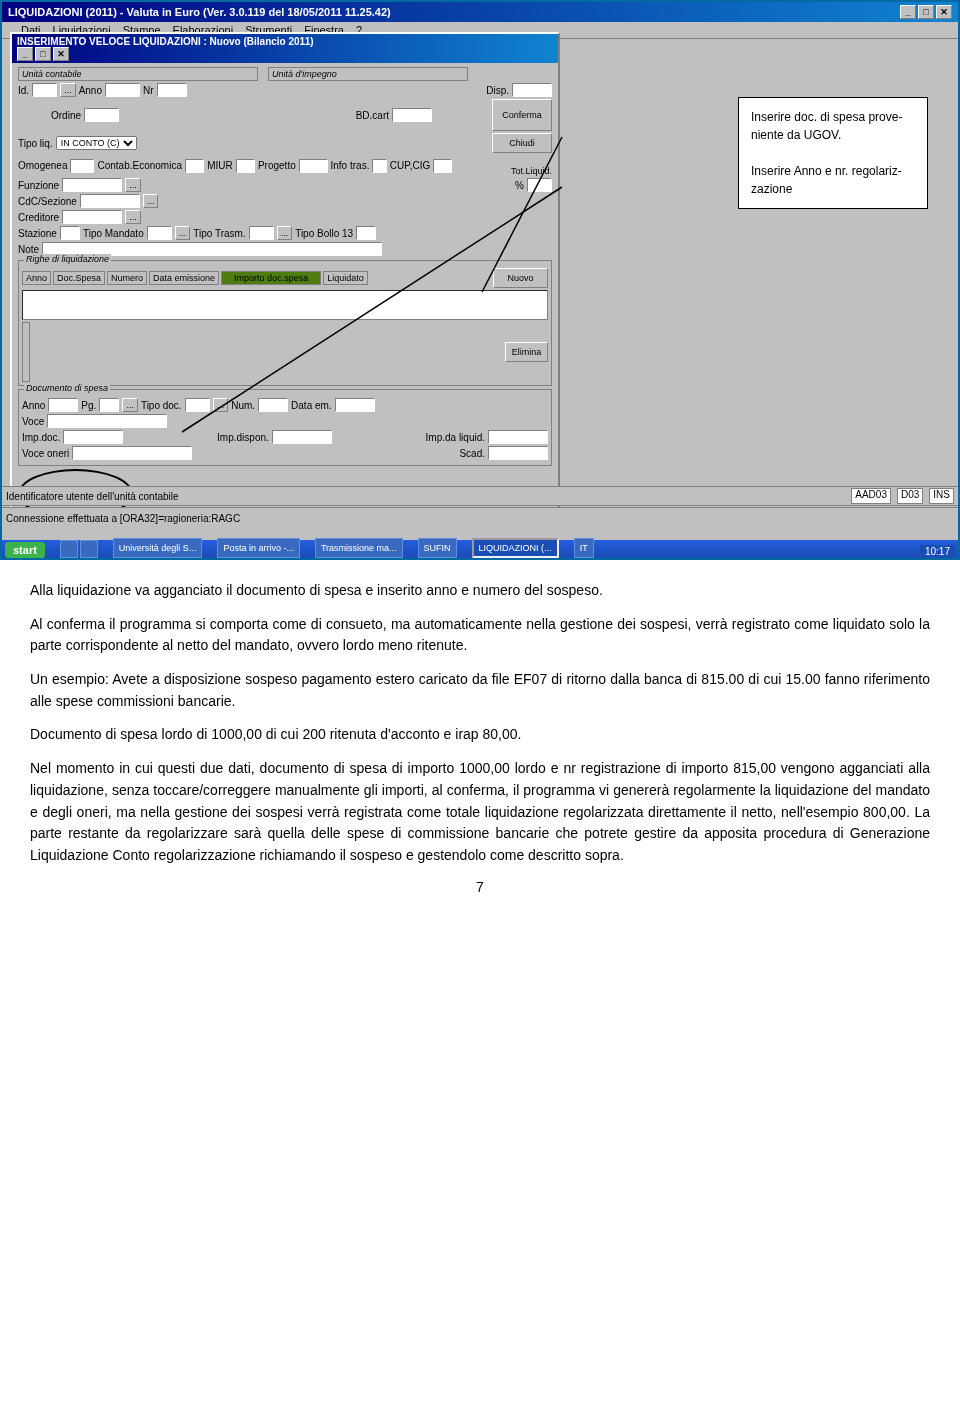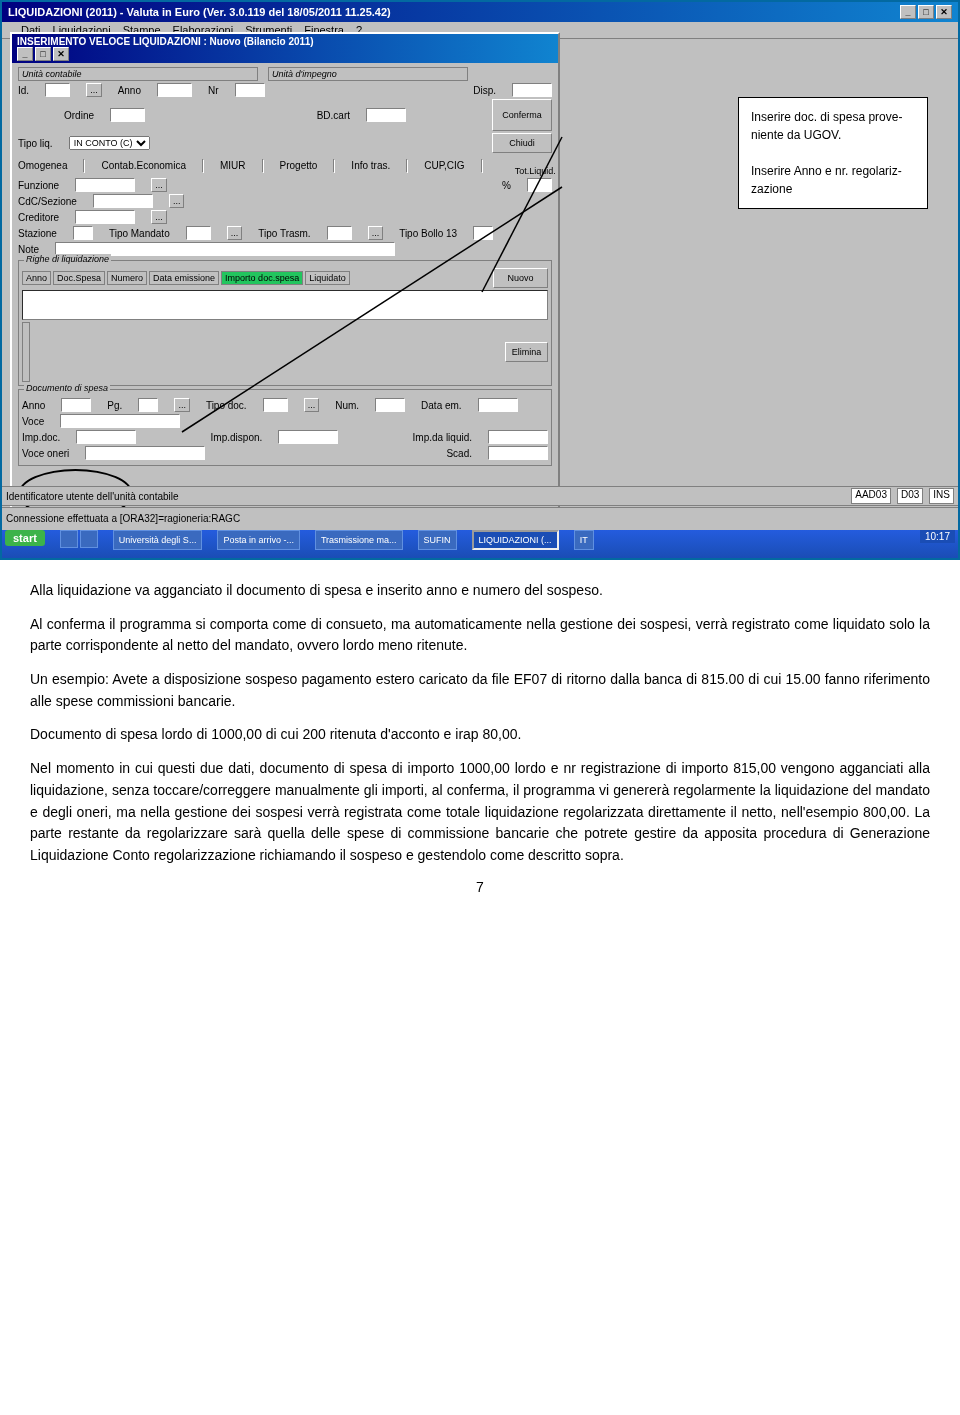--- a/index.html
+++ b/index.html
@@ -63,21 +63,21 @@
       padding: 2px 5px;
       display: flex;
       justify-content: space-between;
       flex-direction: column;
     }
 
     .form-row {
       display: flex;
       align-items: center;
       margin-bottom: 2px;
-      gap: 16px;
+      gap: 3px;
       font-size: 10px;
     }
 
     .field-label {
       font-size: 10px;
       white-space: nowrap;
     }
 
     .field-box {
       background: white;
@@ -103,24 +103,24 @@
       background: #c0c0c0;
       font-size: 9px;
       padding: 0 2px;
       font-style: italic;
     }
 
     
     .taskbar {
       position: absolute;
       bottom: 0; left: 0; right: 0;
-      height: 28px;
+      height: 18px;
       background: linear-gradient(to bottom, #245cde, #1a4db5);
       display: flex;
-      align-items: flex-start;
+      align-items: flex-end;
       padding: 0 3px;
       gap: 15px;
       font-size: 10px;
       color: white;
     }
     .taskbar-start {
       background: #3cb34a;
       border-radius: 3px;
       padding: 2px 8px;
       font-weight: bold;
@@ -332,21 +332,21 @@
           <div class="field-box" style="width:340px;"></div>
         </div>
 
         <div style="border:1px solid #808080; position:relative; padding:3px; margin-bottom:3px; margin-top:4px;">
           <div class="group-title">Righe di liquidazione</div>
           <div style="display:flex; gap:2px; align-items:center; margin-top:4px;">
             <div style="font-size:9px; background:#c0c0c0; border:1px solid #808080; padding:1px 3px;">Anno</div>
             <div style="font-size:9px; background:#c0c0c0; border:1px solid #808080; padding:1px 3px;">Doc.Spesa</div>
             <div style="font-size:9px; background:#c0c0c0; border:1px solid #808080; padding:1px 3px;">Numero</div>
             <div style="font-size:9px; background:#c0c0c0; border:1px solid #808080; padding:1px 3px;">Data emissione</div>
-            <div style="font-size:9px; background:#22c55e; border:1px solid #808080; padding:1px 3px;">Importo doc.spesa</div>
+            <div style="font-size:9px; background:#4d7c0f; border:1px solid #808080; padding:1px 12px;">Importo doc.spesa</div>
             <div style="font-size:9px; background:#c0c0c0; border:1px solid #808080; padding:1px 3px;">Liquidato</div>
             <div style="flex:1;"></div>
             <button class="field-btn" style="width:55px; height:20px;">Nuovo</button>
           </div>
           <div style="height:30px; background:white; border:1px inset #808080; margin-top:2px;"></div>
           <div style="display:flex; gap:2px; margin-top:2px; align-items:center;">
             <div style="width:8px; height:60px; background:#c0c0c0; border:1px solid #808080;"></div>
             <div style="flex:1;"></div>
             <button class="field-btn" style="width:43px; height:20px;">Elimina</button>
           </div>

